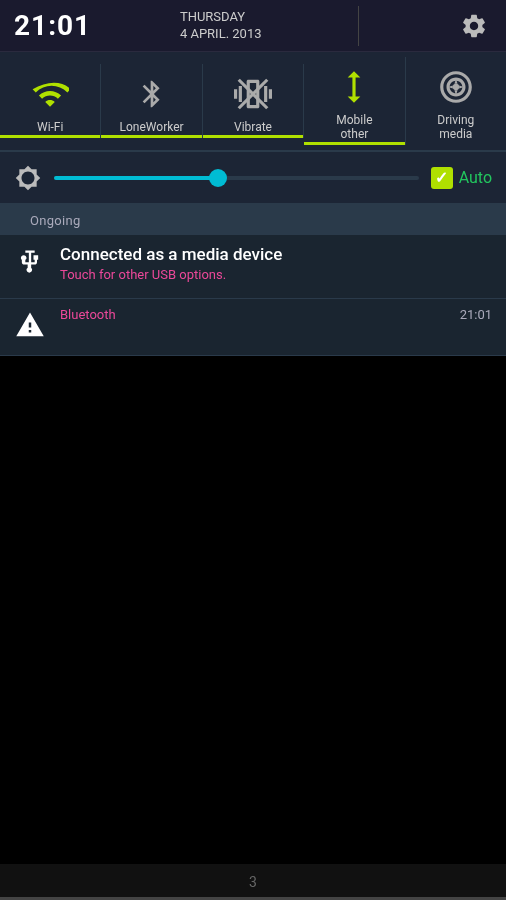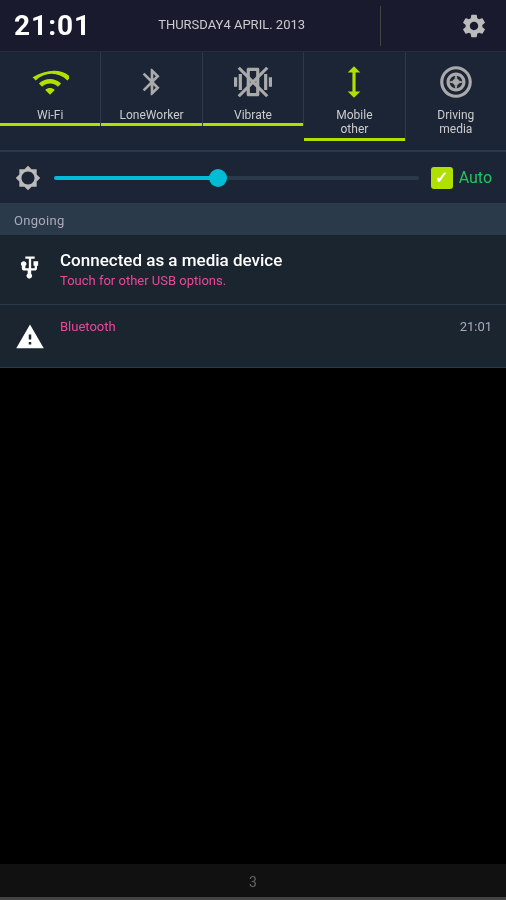--- a/index.html
+++ b/index.html
@@ -50,21 +50,21 @@
       width: 1px;
       height: 40px;
       background: #444;
       margin: 0 8px;
     }
 
     
     #quick-toggles {
       background: #1c2535;
       display: flex;
-      align-items: flex-start;
+      align-items: center;
       height: 100px;
       border-bottom: 2px solid #2a3a4a;
     }
     .toggle-item {
       flex: 1;
       display: flex;
       flex-direction: column;
       align-items: center;
       justify-content: center;
       padding: 8px 4px 4px;
@@ -165,37 +165,37 @@
       line-height: 1;
     }
     .auto-label {
       color: #22c55e;
       font-size: 16px;
     }
 
     
     #ongoing-header {
       background: #2a3a4a;
-      padding: 6px 14px;
+      padding: 6px 30px;
     }
     .ongoing-title {
       color: #aab;
       font-size: 13px;
       text-transform: none;
       letter-spacing: 0.3px;
     }
 
     
     #notifications {
       background: #1a2530;
     }
     .notif-item {
       display: flex;
       align-items: flex-start;
-      padding: 14px 14px 14px 14px;
+      padding: 8px 14px 14px 14px;
       border-bottom: 1px solid #2a3a4a;
       gap: 14px;
     }
     .notif-icon {
       width: 32px;
       height: 32px;
       display: flex;
       align-items: center;
       justify-content: center;
       flex-shrink: 0;
@@ -250,21 +250,21 @@
       width: 100%;
       height: 100%;
       background: #444;
     }
   </style>
 </head>
 <body>
 
 <div id="status-bar">
   <span class="status-time">21:01</span>
-  <div style="display:flex;flex-direction:row;align-items:flex-start;">
+  <div style="display:flex;flex-direction:column;align-items:flex-start;">
     <span class="status-date">THURSDAY</span>
     <span class="status-date">4 APRIL. 2013</span>
   </div>
   <div class="divider-v"></div>
   <div class="gear-btn">
     <svg class="gear-icon-svg" viewBox="0 0 24 24">
       <path d="M19.14,12.94c0.04-0.3,0.06-0.61,0.06-0.94c0-0.32-0.02-0.64-0.07-0.94l2.03-1.58
         c0.18-0.14,0.23-0.41,0.12-0.61l-1.92-3.32c-0.12-0.22-0.37-0.29-0.59-0.22l-2.39,0.96
         c-0.5-0.38-1.03-0.7-1.62-0.94L14.4,2.81c-0.04-0.24-0.24-0.41-0.48-0.41h-3.84
         c-0.24,0-0.43,0.17-0.47,0.41L9.25,5.35C8.66,5.59,8.12,5.92,7.63,6.29L5.24,5.33

